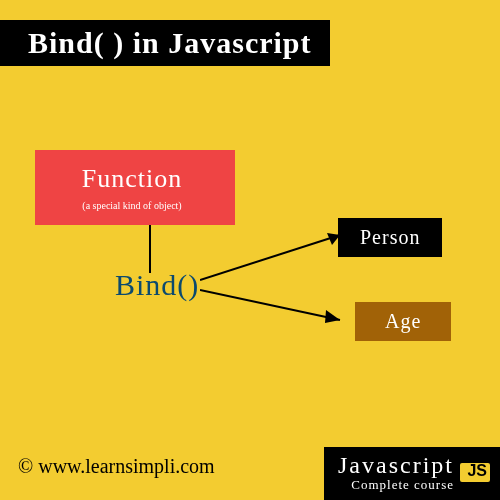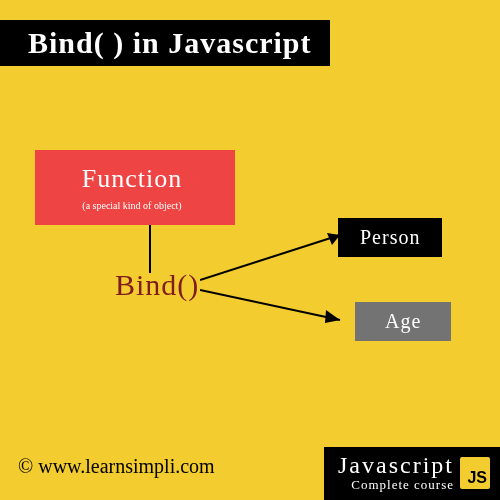--- a/index.html
+++ b/index.html
@@ -47,42 +47,42 @@
     top: 225px;
     width: 2px;
     height: 48px;
     background: #000;
   }
   .bind-label {
     position: absolute;
     top: 268px;
     left: 115px;
     font-size: 30px;
-    color: #7f1d1d;
+    color: #0c4a6e;
     letter-spacing: 1px;
   }
   .arrow {
     position: absolute;
     pointer-events: none;
   }
   .person-box {
     position: absolute;
     top: 218px;
     left: 338px;
     background: #000;
     color: #fff;
     font-size: 20px;
     padding: 8px 22px;
     letter-spacing: 1px;
   }
   .age-box {
     position: absolute;
     top: 302px;
     left: 355px;
-    background: #737373;
+    background: #a16207;
     color: #fff;
     font-size: 20px;
     padding: 8px 30px;
     letter-spacing: 1px;
   }
   .credit {
     position: absolute;
     bottom: 22px;
     left: 18px;
     font-size: 20px;
@@ -108,21 +108,21 @@
     font-family: Georgia, serif;
   }
   .footer-sub {
     font-size: 13px;
     letter-spacing: 1px;
     font-family: Georgia, serif;
     text-align: right;
   }
   .js-icon {
     width: 30px;
-    height: 32px;
+    height: 19px;
     background: #f3cc30;
     color: #000;
     font-family: Arial, sans-serif;
     font-weight: bold;
     font-size: 16px;
     display: flex;
     align-items: flex-end;
     justify-content: flex-end;
     padding: 2px 3px;
     border-radius: 2px;

